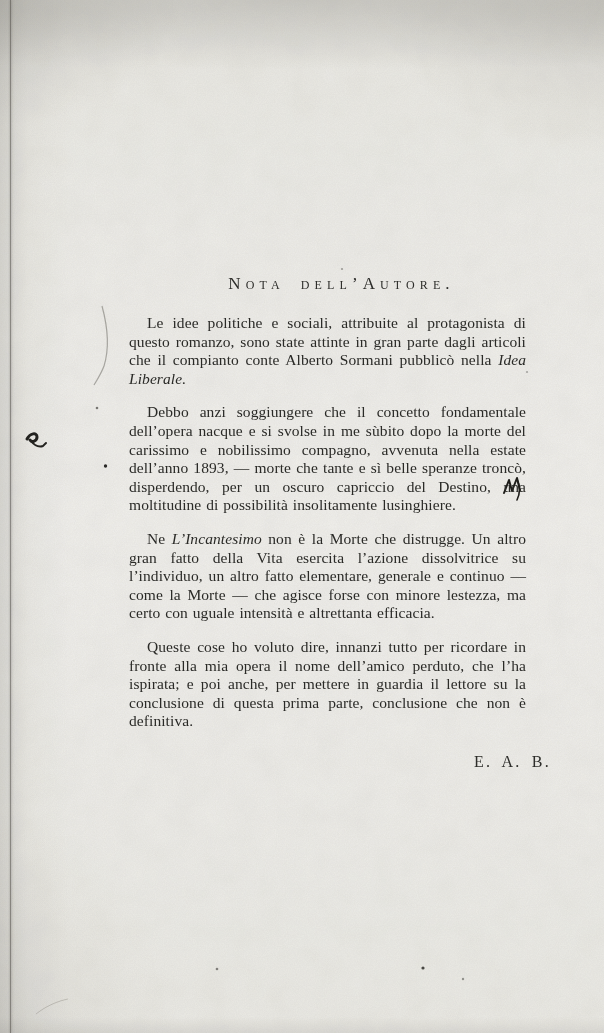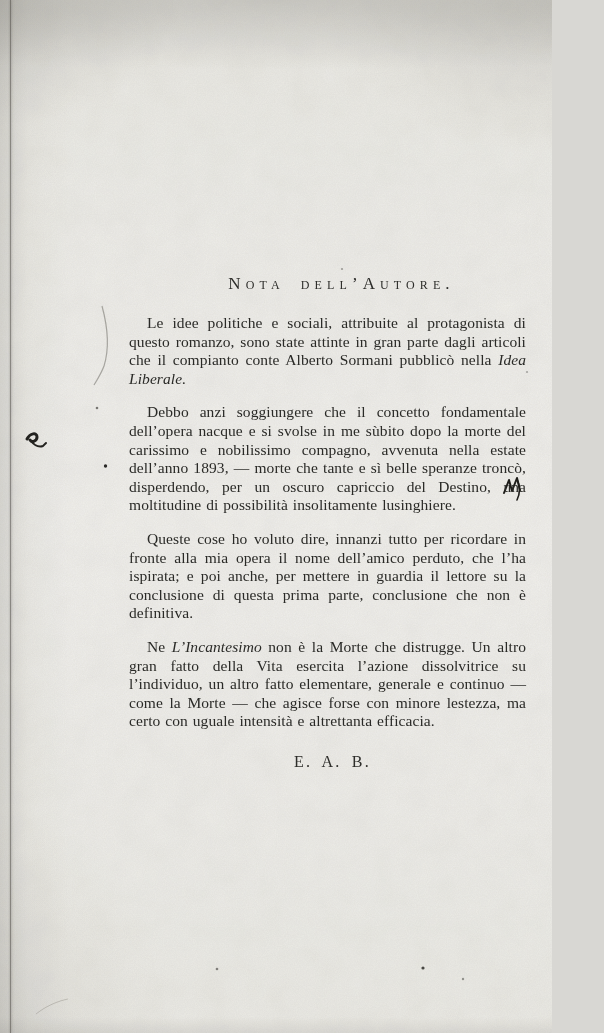--- a/index.html
+++ b/index.html
@@ -3,21 +3,21 @@
 <meta charset="utf-8">
 <style>
   html, body {
     margin: 0;
     padding: 0;
     background: #d8d7d3;
     font-family: "Liberation Serif", "DejaVu Serif", serif;
   }
   .page {
     position: relative;
-    width: 552px;
+    width: 604px;
     height: 1033px;
     overflow: hidden;
     background:
       radial-gradient(140% 70px at 50% 0%, rgba(108,106,98,0.26), rgba(108,106,98,0) 100%),
       radial-gradient(320px 220px at 100% 0%, rgba(118,116,108,0.18), rgba(118,116,108,0) 70%),
       radial-gradient(260px 180px at 0% 0%, rgba(118,116,108,0.22), rgba(118,116,108,0) 70%),
       linear-gradient(90deg, rgba(100,98,92,0.18) 0px, rgba(100,98,92,0.05) 28px, rgba(0,0,0,0) 70px),
       linear-gradient(0deg, rgba(110,108,100,0.12) 0px, rgba(110,108,100,0) 16px),
       radial-gradient(240px 320px at 0% 100%, rgba(118,116,108,0.10), rgba(118,116,108,0) 70%),
       linear-gradient(180deg, #e9e8e3 0%, #efeee9 22%, #f2f1ed 50%, #efeee9 80%, #ebeae5 100%);
@@ -68,21 +68,21 @@
     text-indent: 18px;
     word-spacing: 0.06em;
     letter-spacing: 0.005em;
   }
   .paragraphs p.para em {
     font-style: italic;
   }
   .signature {
     margin-top: 22px;
     margin-right: -10px;
-    text-align: center;
+    text-align: right;
     font-size: 16px;
     letter-spacing: 0.14em;
     word-spacing: 0.25em;
     color: #2d2d2a;
   }
 </style>
 </head>
 <body>
 
 <div class="page">
@@ -122,19 +122,19 @@
     <circle cx="342" cy="269" r="1.1" fill="rgba(45,44,40,0.4)"></circle>
     <circle cx="527" cy="372" r="1.1" fill="rgba(45,44,40,0.35)"></circle>
     <path d="M36,1014 C46,1006 58,1001 68,999" stroke="rgba(110,105,95,0.30)" stroke-width="1" fill="none"></path>
   </svg>
 
   <div class="content">
     <h1 class="heading">Nota dell’Autore.</h1>
     <div class="paragraphs">
         <p class="para"><span>Le idee politiche e sociali, attribuite al protagonista di questo romanzo, sono state attinte in gran parte dagli articoli che il compianto conte Alberto Sormani pubblicò nella </span><em>Idea Liberale.</em></p>
         <p class="para"><span>Debbo anzi soggiungere che il concetto fondamentale dell’opera nacque e si svolse in me sùbito dopo la morte del carissimo e nobilissimo compagno, avvenuta nella estate dell’anno 1893, — morte che tante e sì belle speranze troncò, disperdendo, per un oscuro capriccio del Destino, una moltitudine di possibilità insolitamente lusinghiere.</span></p>
+        <p class="para"><span>Ne </span><em>L’Incantesimo</em><span> non è la Morte che distrugge. Un altro gran fatto della Vita esercita l’azione dissolvitrice su l’individuo, un altro fatto elementare, generale e continuo — come la Morte — che agisce forse con minore lestezza, ma certo con uguale intensità e altrettanta efficacia.</span></p>
         <p class="para"><span>Queste cose ho voluto dire, innanzi tutto per ricordare in fronte alla mia opera il nome dell’amico perduto, che l’ha ispirata; e poi anche, per mettere in guardia il lettore su la conclusione di questa prima parte, conclusione che non è definitiva.</span></p>
-        <p class="para"><span>Ne </span><em>L’Incantesimo</em><span> non è la Morte che distrugge. Un altro gran fatto della Vita esercita l’azione dissolvitrice su l’individuo, un altro fatto elementare, generale e continuo — come la Morte — che agisce forse con minore lestezza, ma certo con uguale intensità e altrettanta efficacia.</span></p>
       </div>
     <div class="signature">E. A. B.</div>
   </div>
 
 </div>
 
 </body></html>

